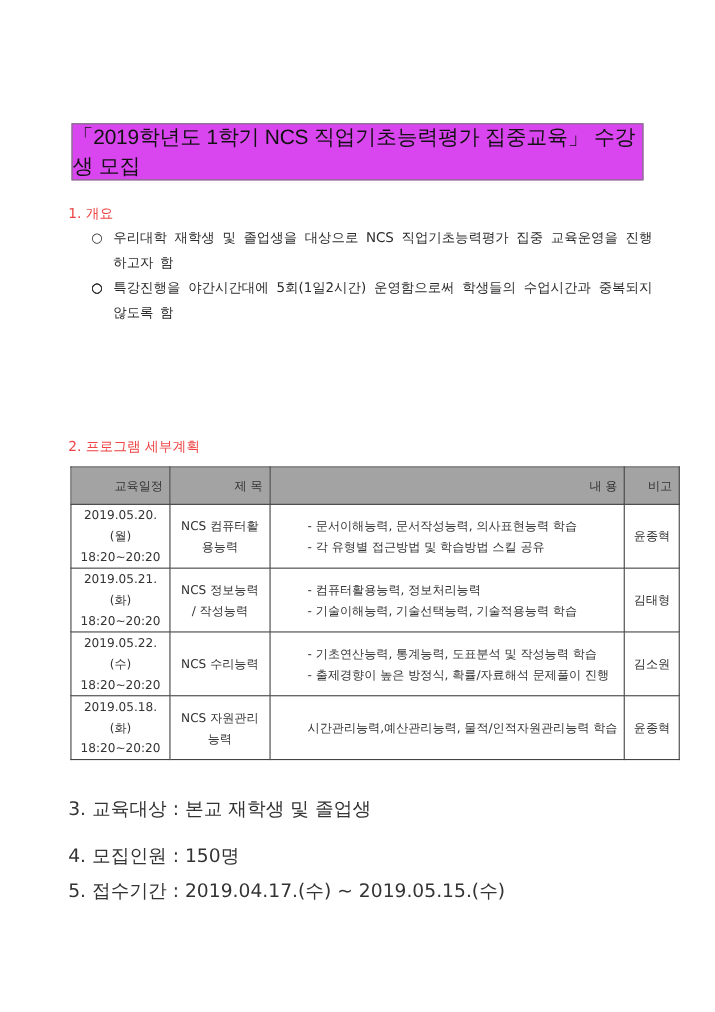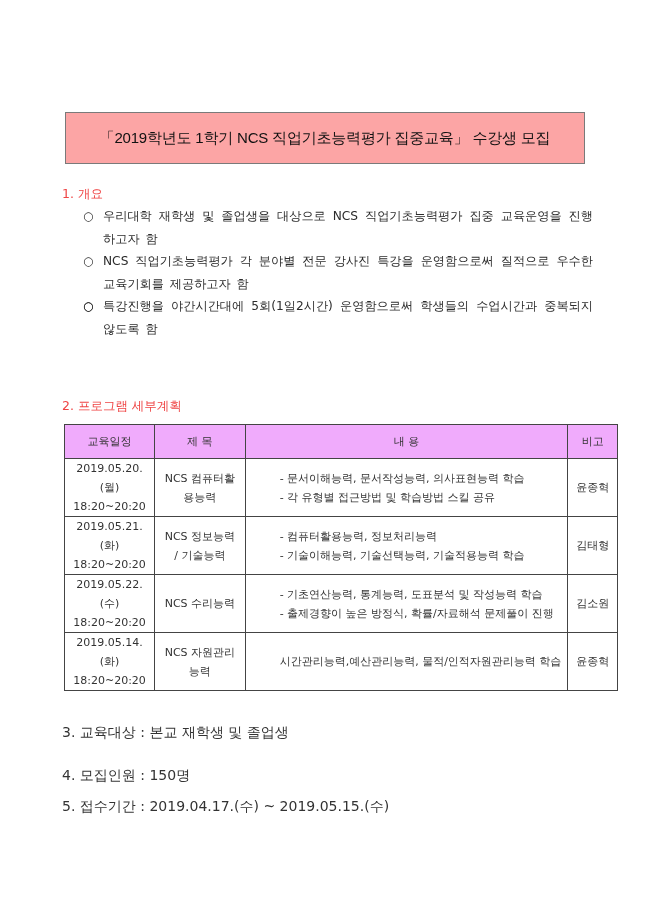--- a/index.html
+++ b/index.html
@@ -3,72 +3,71 @@
 <meta charset="utf-8">
 <style>
   html, body { margin: 0; padding: 0; background: #ffffff; }
   body {
     width: 650px; height: 920px; position: relative; overflow: hidden;
     font-family: "DejaVu Sans", "Liberation Sans", sans-serif;
     color: #2a2a2a;
   }
   .title-box {
     position: absolute; left: 65px; top: 112px; width: 518px; height: 50px;
-    background: #fca5a5; border: 1px solid #7a7a7a;
+    background: #d946ef; border: 1px solid #7a7a7a;
     display: flex; align-items: center; justify-content: center;
     font-family: "Liberation Sans", "DejaVu Sans", sans-serif;
-    font-size: 15px; color: #111; letter-spacing: -0.2px;
+    font-size: 19px; color: #111; letter-spacing: -0.2px;
   }
   .section-heading {
     position: absolute; left: 62px; font-size: 12.5px; color: #ef4444;
   }
   .bullets { position: absolute; left: 83px; top: 205px; width: 510px; }
   .bullet {
     position: relative; padding-left: 20px; font-size: 12.2px; line-height: 22.5px;
     color: #2c2c2c; word-spacing: 2px; text-align: justify;
   }
   .bullet .mark {
     position: absolute; left: 0; top: 0; font-size: 12px;
   }
   table.plan {
     position: absolute; left: 64px; top: 424px; width: 554px;
     border-collapse: collapse; font-size: 11px; color: #333;
   }
   table.plan th, table.plan td {
     border: 1px solid #444; padding: 0 6px; vertical-align: middle;
   }
   table.plan th {
-    background: #f0abfc; font-weight: normal; height: 33px; text-align: center; color: #333;
+    background: #a3a3a3; font-weight: normal; height: 33px; text-align: right; color: #333;
   }
   table.plan td { height: 43px; line-height: 19px; }
   table.plan td.c { text-align: center; }
   table.plan td.lines div { white-space: nowrap; margin-left: 28px; }
   table.plan col.c1 { width: 91px; }
   table.plan col.c2 { width: 102px; }
   table.plan col.c3 { width: 306px; }
   table.plan col.c4 { width: 55px; }
-  .info-line { position: absolute; left: 62px; font-size: 14px; color: #333; }
+  .info-line { position: absolute; left: 62px; font-size: 17px; color: #333; }
 </style>
 </head>
 <body>
 
 <div class="title-box">
   <span>「2019학년도 1학기 NCS 직업기초능력평가 집중교육」 수강생 모집</span>
 </div>
 
 <div class="section-heading" style="top:186px;">1. 개요</div>
 
 <div class="bullets">
   <div class="bullet">
     <span class="mark">○</span>
     <span>우리대학 재학생 및 졸업생을 대상으로 NCS 직업기초능력평가 집중 교육운영을 진행하고자 함</span>
   </div>
   <div class="bullet">
     <span class="mark">○</span>
-    <span>NCS 직업기초능력평가 각 분야별 전문 강사진 특강을 운영함으로써 질적으로 우수한 교육기회를 제공하고자 함</span>
   </div>
   <div class="bullet">
     <span class="mark">○</span>
   </div>
   <div class="bullet">
     <span class="mark">○</span>
     <span>특강진행을 야간시간대에 5회(1일2시간) 운영함으로써 학생들의 수업시간과 중복되지 않도록 함</span>
   </div>
 </div>
 
@@ -104,21 +103,21 @@
       </td>
       <td class="c">윤종혁</td>
     </tr>
     <tr>
       <td class="c">
         <div>2019.05.21.(화)</div>
         <div>18:20~20:20</div>
       </td>
       <td class="c">
         <div>NCS 정보능력</div>
-        <div>/ 기술능력</div>
+        <div>/ 작성능력</div>
       </td>
       <td class="lines">
         <div>- 컴퓨터활용능력, 정보처리능력</div>
         <div>- 기술이해능력, 기술선택능력, 기술적용능력 학습</div>
       </td>
       <td class="c">김태형</td>
     </tr>
     <tr>
       <td class="c">
         <div>2019.05.22.(수)</div>
@@ -128,21 +127,21 @@
         <div>NCS 수리능력</div>
       </td>
       <td class="lines">
         <div>- 기초연산능력, 통계능력, 도표분석 및 작성능력 학습</div>
         <div>- 출제경향이 높은 방정식, 확률/자료해석 문제풀이 진행</div>
       </td>
       <td class="c">김소원</td>
     </tr>
     <tr>
       <td class="c">
-        <div>2019.05.14.(화)</div>
+        <div>2019.05.18.(화)</div>
         <div>18:20~20:20</div>
       </td>
       <td class="c">
         <div>NCS 자원관리능력</div>
       </td>
       <td class="lines">
         <div>시간관리능력,예산관리능력, 물적/인적자원관리능력 학습</div>
       </td>
       <td class="c">윤종혁</td>
     </tr>

